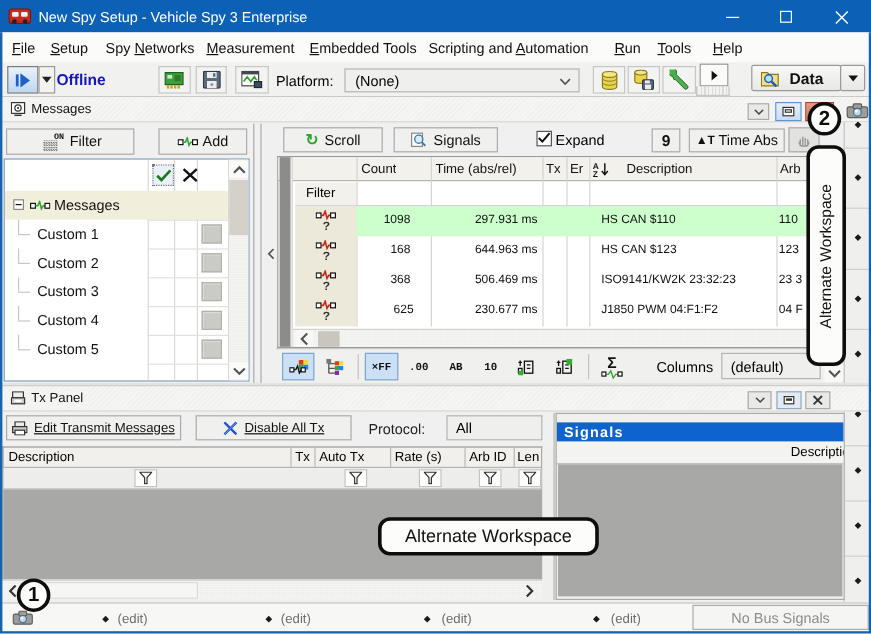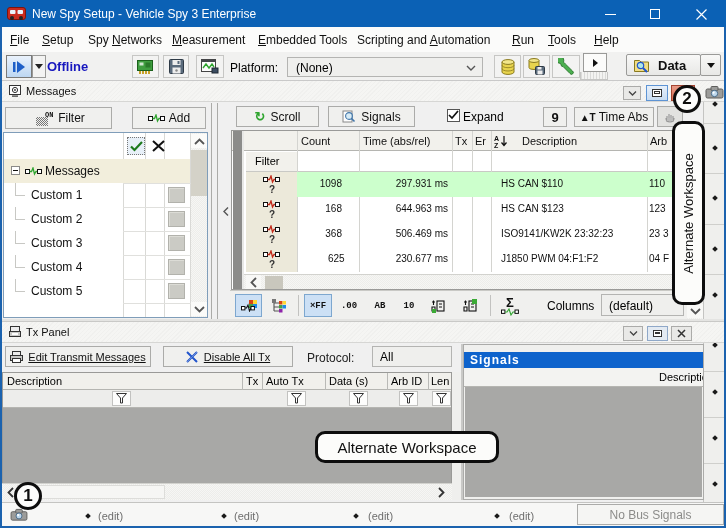--- a/index.html
+++ b/index.html
@@ -629,21 +629,21 @@
   <div class="abs nowrap" style="left:307px; top:351px; font-size:12px; color:#222;">Protocol:</div>
   <div class="abs" style="left:372px; top:346px; width:80px; height:21px; background:#EFEFED; border:1px solid #B4B4B2;">
     <span class="abs nowrap" style="left:7px; top:3px; font-size:12px;">All</span>
   </div>
 
   <div class="abs" style="left:2px; top:372px; width:450px; height:111px; background:#F1F0EC; border:1px solid #9A9A98; border-bottom:none;">
     <div class="abs" style="left:0; top:0; width:448px; height:17px; border-bottom:1px solid #B5B5B1;">
       <span class="abs nowrap" style="left:4px; top:2px;">Description</span>
       <span class="abs nowrap" style="left:243px; top:2px;">Tx</span>
       <span class="abs nowrap" style="left:263px; top:2px;">Auto Tx</span>
-      <span class="abs nowrap" style="left:326px; top:2px;">Data (s)</span>
+      <span class="abs nowrap" style="left:326px; top:2px;">Rate (s)</span>
       <span class="abs nowrap" style="left:388px; top:2px;">Arb ID</span>
       <span class="abs nowrap" style="left:428px; top:2px;">Len</span>
     </div>
     <div class="tx-colline" style="left:239px; height:35px;"></div>
     <div class="tx-colline" style="left:259px; height:35px;"></div>
     <div class="tx-colline" style="left:322px; height:35px;"></div>
     <div class="tx-colline" style="left:384px; height:35px;"></div>
     <div class="tx-colline" style="left:425px; height:35px;"></div>
 
     <div class="abs hatch-light" style="left:0; top:17px; width:448px; height:18px; background:#EDEDEB; border-bottom:1px solid #B5B5B1;">

